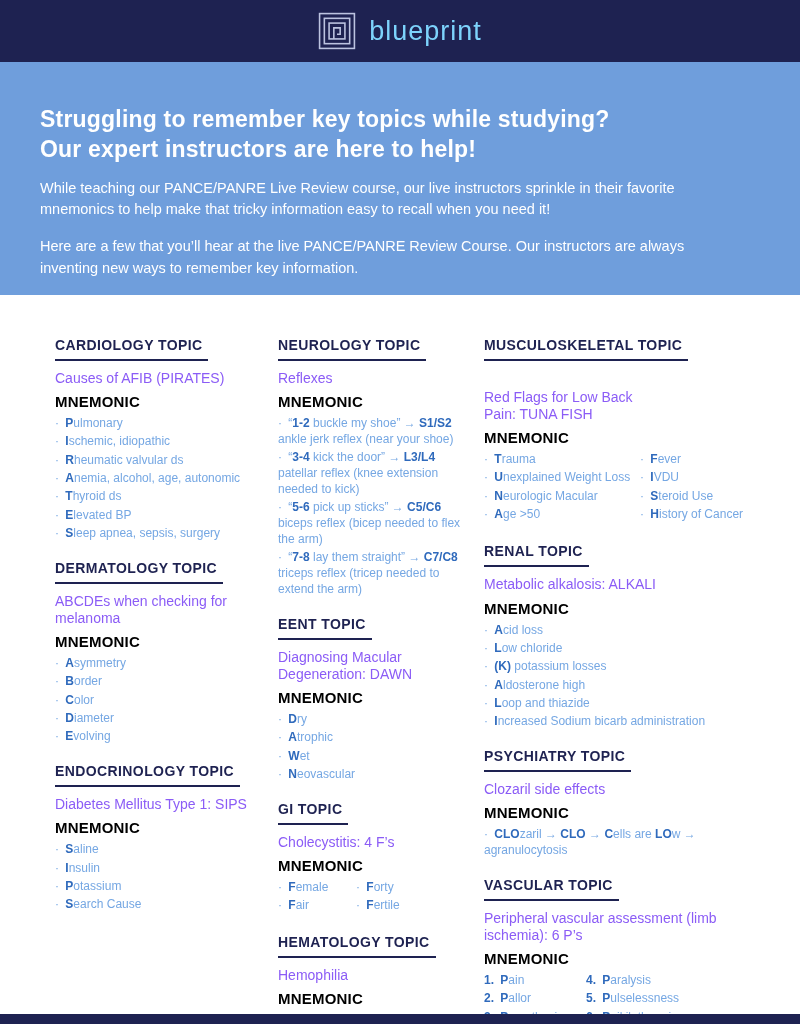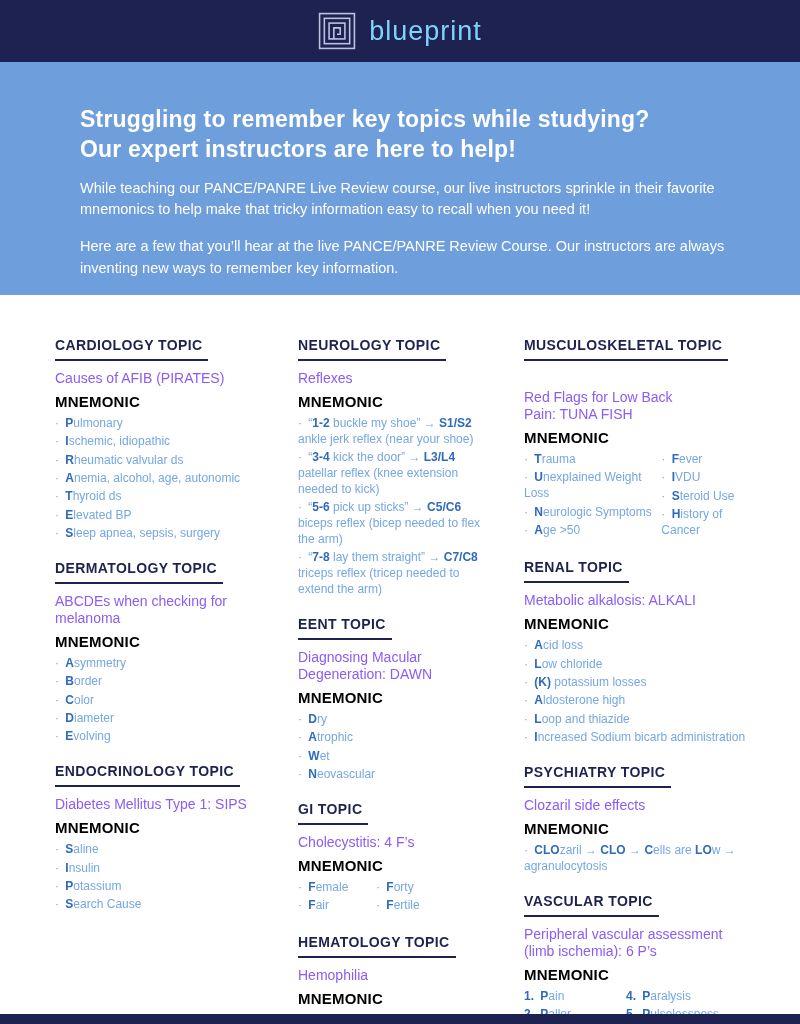--- a/index.html
+++ b/index.html
@@ -13,29 +13,29 @@
   .header{
     height:62px;flex:0 0 62px;background:#1e2251;
     display:flex;align-items:center;justify-content:center;
   }
   .logo{display:flex;align-items:center;gap:13px;}
   .logo svg{display:block;}
   .logo-text{color:#7dd3fc;font-size:27px;font-weight:400;letter-spacing:1px;}
   
   .hero{
     height:233px;flex:0 0 233px;background:#6f9edc;box-sizing:border-box;
-    padding:42px 60px 0 80px;color:#ffffff;
+    padding:42px 60px 0 40px;color:#ffffff;
   }
   .hero h1{margin:0 0 13px;font-size:23px;line-height:1.32;font-weight:700;letter-spacing:.2px;}
   .hero h1 span{display:block;}
   .hero p{margin:0 0 15px;font-size:14.5px;line-height:1.5;max-width:672px;font-weight:500;}
   
   .main{
     flex:1 1 auto;overflow:hidden;box-sizing:border-box;
-    display:grid;grid-template-columns:215px 198px auto;column-gap:28px;
+    display:grid;grid-template-columns:215px 198px auto;column-gap:8px;
     padding:42px 48px 0 55px;
   }
   .topic-section{margin:0 0 18px;}
   .topic-heading{margin:0 0 9px;font-size:14px;font-weight:700;color:#1e2251;letter-spacing:.4px;}
   .topic-heading .underlined{display:inline-block;border-bottom:2px solid #1e2251;padding:0 6px 6px 0;}
   .topic-subtitle{margin:0 0 6px;font-size:14px;line-height:1.22;color:#8b5cf6;}
   .mnemonic-label{margin:0 0 6px;font-size:15px;font-weight:700;color:#000000;letter-spacing:.2px;}
   .list.multi{display:flex;}
   .list-item{font-size:12px;line-height:1.32;color:#75a7e3;margin:0 0 2.5px;}
   .bullet{color:#75a7e3;margin-right:3px;}
@@ -176,21 +176,21 @@
     </div>
   <div class="col">
       <section class="topic-section" data-section="musculoskeletal">
         <h3 class="topic-heading"><span class="underlined">MUSCULOSKELETAL TOPIC</span></h3>
         <p class="topic-subtitle">Red Flags for Low Back Pain: TUNA FISH</p>
         <p class="mnemonic-label">MNEMONIC</p>
         <div class="list multi">
           <div class="list-col">
             <div class="list-item"><span class="bullet">· </span><span class="seg-b">T</span><span class="seg">rauma</span></div>
             <div class="list-item"><span class="bullet">· </span><span class="seg-b">U</span><span class="seg">nexplained Weight Loss</span></div>
-            <div class="list-item"><span class="bullet">· </span><span class="seg-b">N</span><span class="seg">eurologic Symptoms</span></div>
+            <div class="list-item"><span class="bullet">· </span><span class="seg-b">N</span><span class="seg">eurologic Macular</span></div>
             <div class="list-item"><span class="bullet">· </span><span class="seg-b">A</span><span class="seg">ge &gt;50</span></div>
           </div>
           <div class="list-col">
             <div class="list-item"><span class="bullet">· </span><span class="seg-b">F</span><span class="seg">ever</span></div>
             <div class="list-item"><span class="bullet">· </span><span class="seg-b">I</span><span class="seg">VDU</span></div>
             <div class="list-item"><span class="bullet">· </span><span class="seg-b">S</span><span class="seg">teroid Use</span></div>
             <div class="list-item"><span class="bullet">· </span><span class="seg-b">H</span><span class="seg">istory of Cancer</span></div>
           </div>
         </div>
       </section>

